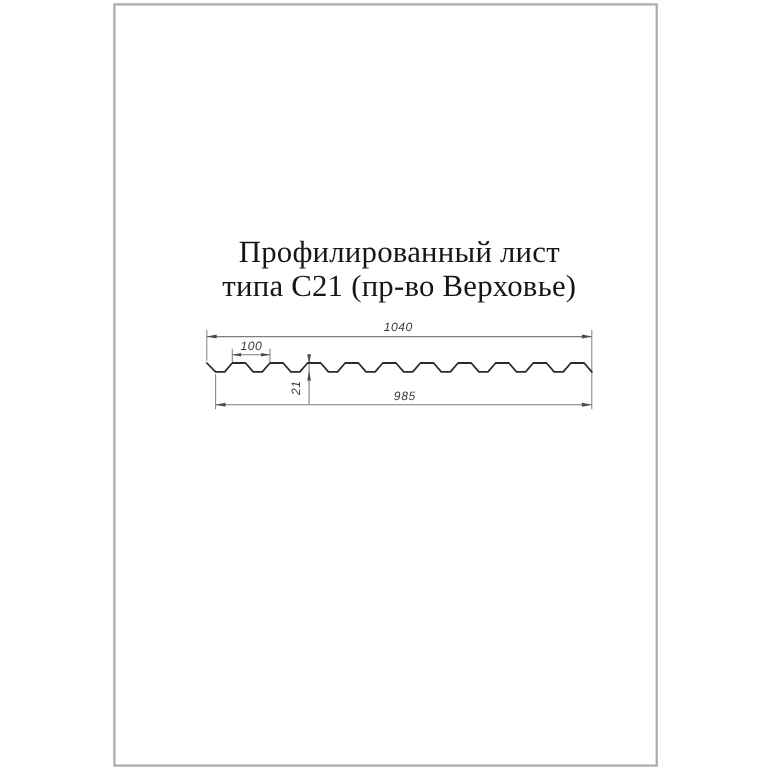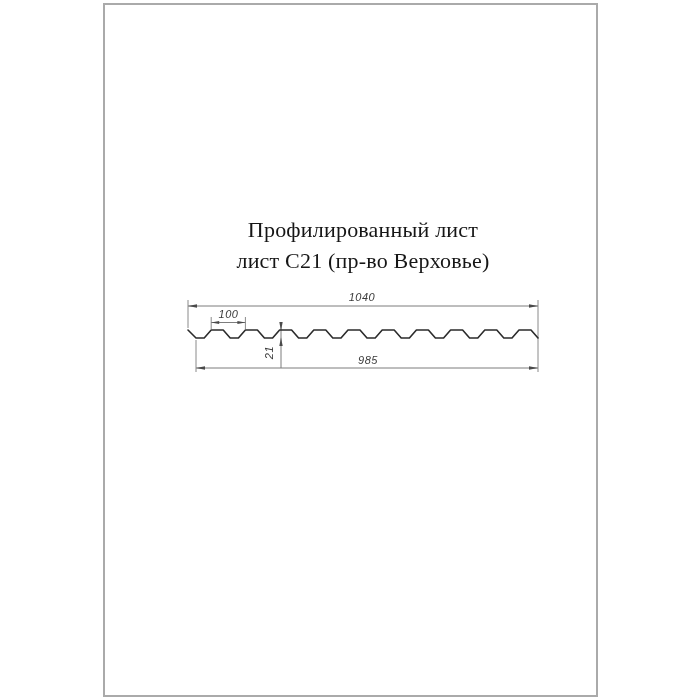--- a/index.html
+++ b/index.html
@@ -28,21 +28,21 @@
     background: #ffffff;
   }
   .title-block {
     position: absolute;
     left: 128px;
     top: 214px;
     width: 470px;
     text-align: center;
     color: #161616;
     font-family: "Liberation Serif", serif;
-    font-size: 22px;
+    font-size: 28px;
     line-height: 31px;
     font-weight: 400;
     letter-spacing: 0.2px;
   }
   .drawing-svg {
     position: absolute;
     left: 0;
     top: 0;
     width: 700px;
     height: 700px;
@@ -57,21 +57,21 @@
 </style>
 </head>
 <body>
 
 <div class="canvas">
 
   <div class="page-frame"></div>
 
   <div class="title-block">
     <div>Профилированный лист</div>
-    <div>лист С21 (пр-во Верховье)</div>
+    <div>типа С21 (пр-во Верховье)</div>
   </div>
 
   <svg class="drawing-svg" viewBox="0 0 700 700" xmlns="http://www.w3.org/2000/svg">
 
     <g stroke="#8a8a8a" stroke-width="1">
       <line x1="188" y1="300" x2="188" y2="328"></line>
       <line x1="538" y1="300" x2="538" y2="372"></line>
       <line x1="196" y1="340" x2="196" y2="372"></line>
       <line x1="211.2" y1="317" x2="211.2" y2="329"></line>
       <line x1="245.4" y1="317" x2="245.4" y2="329"></line>

